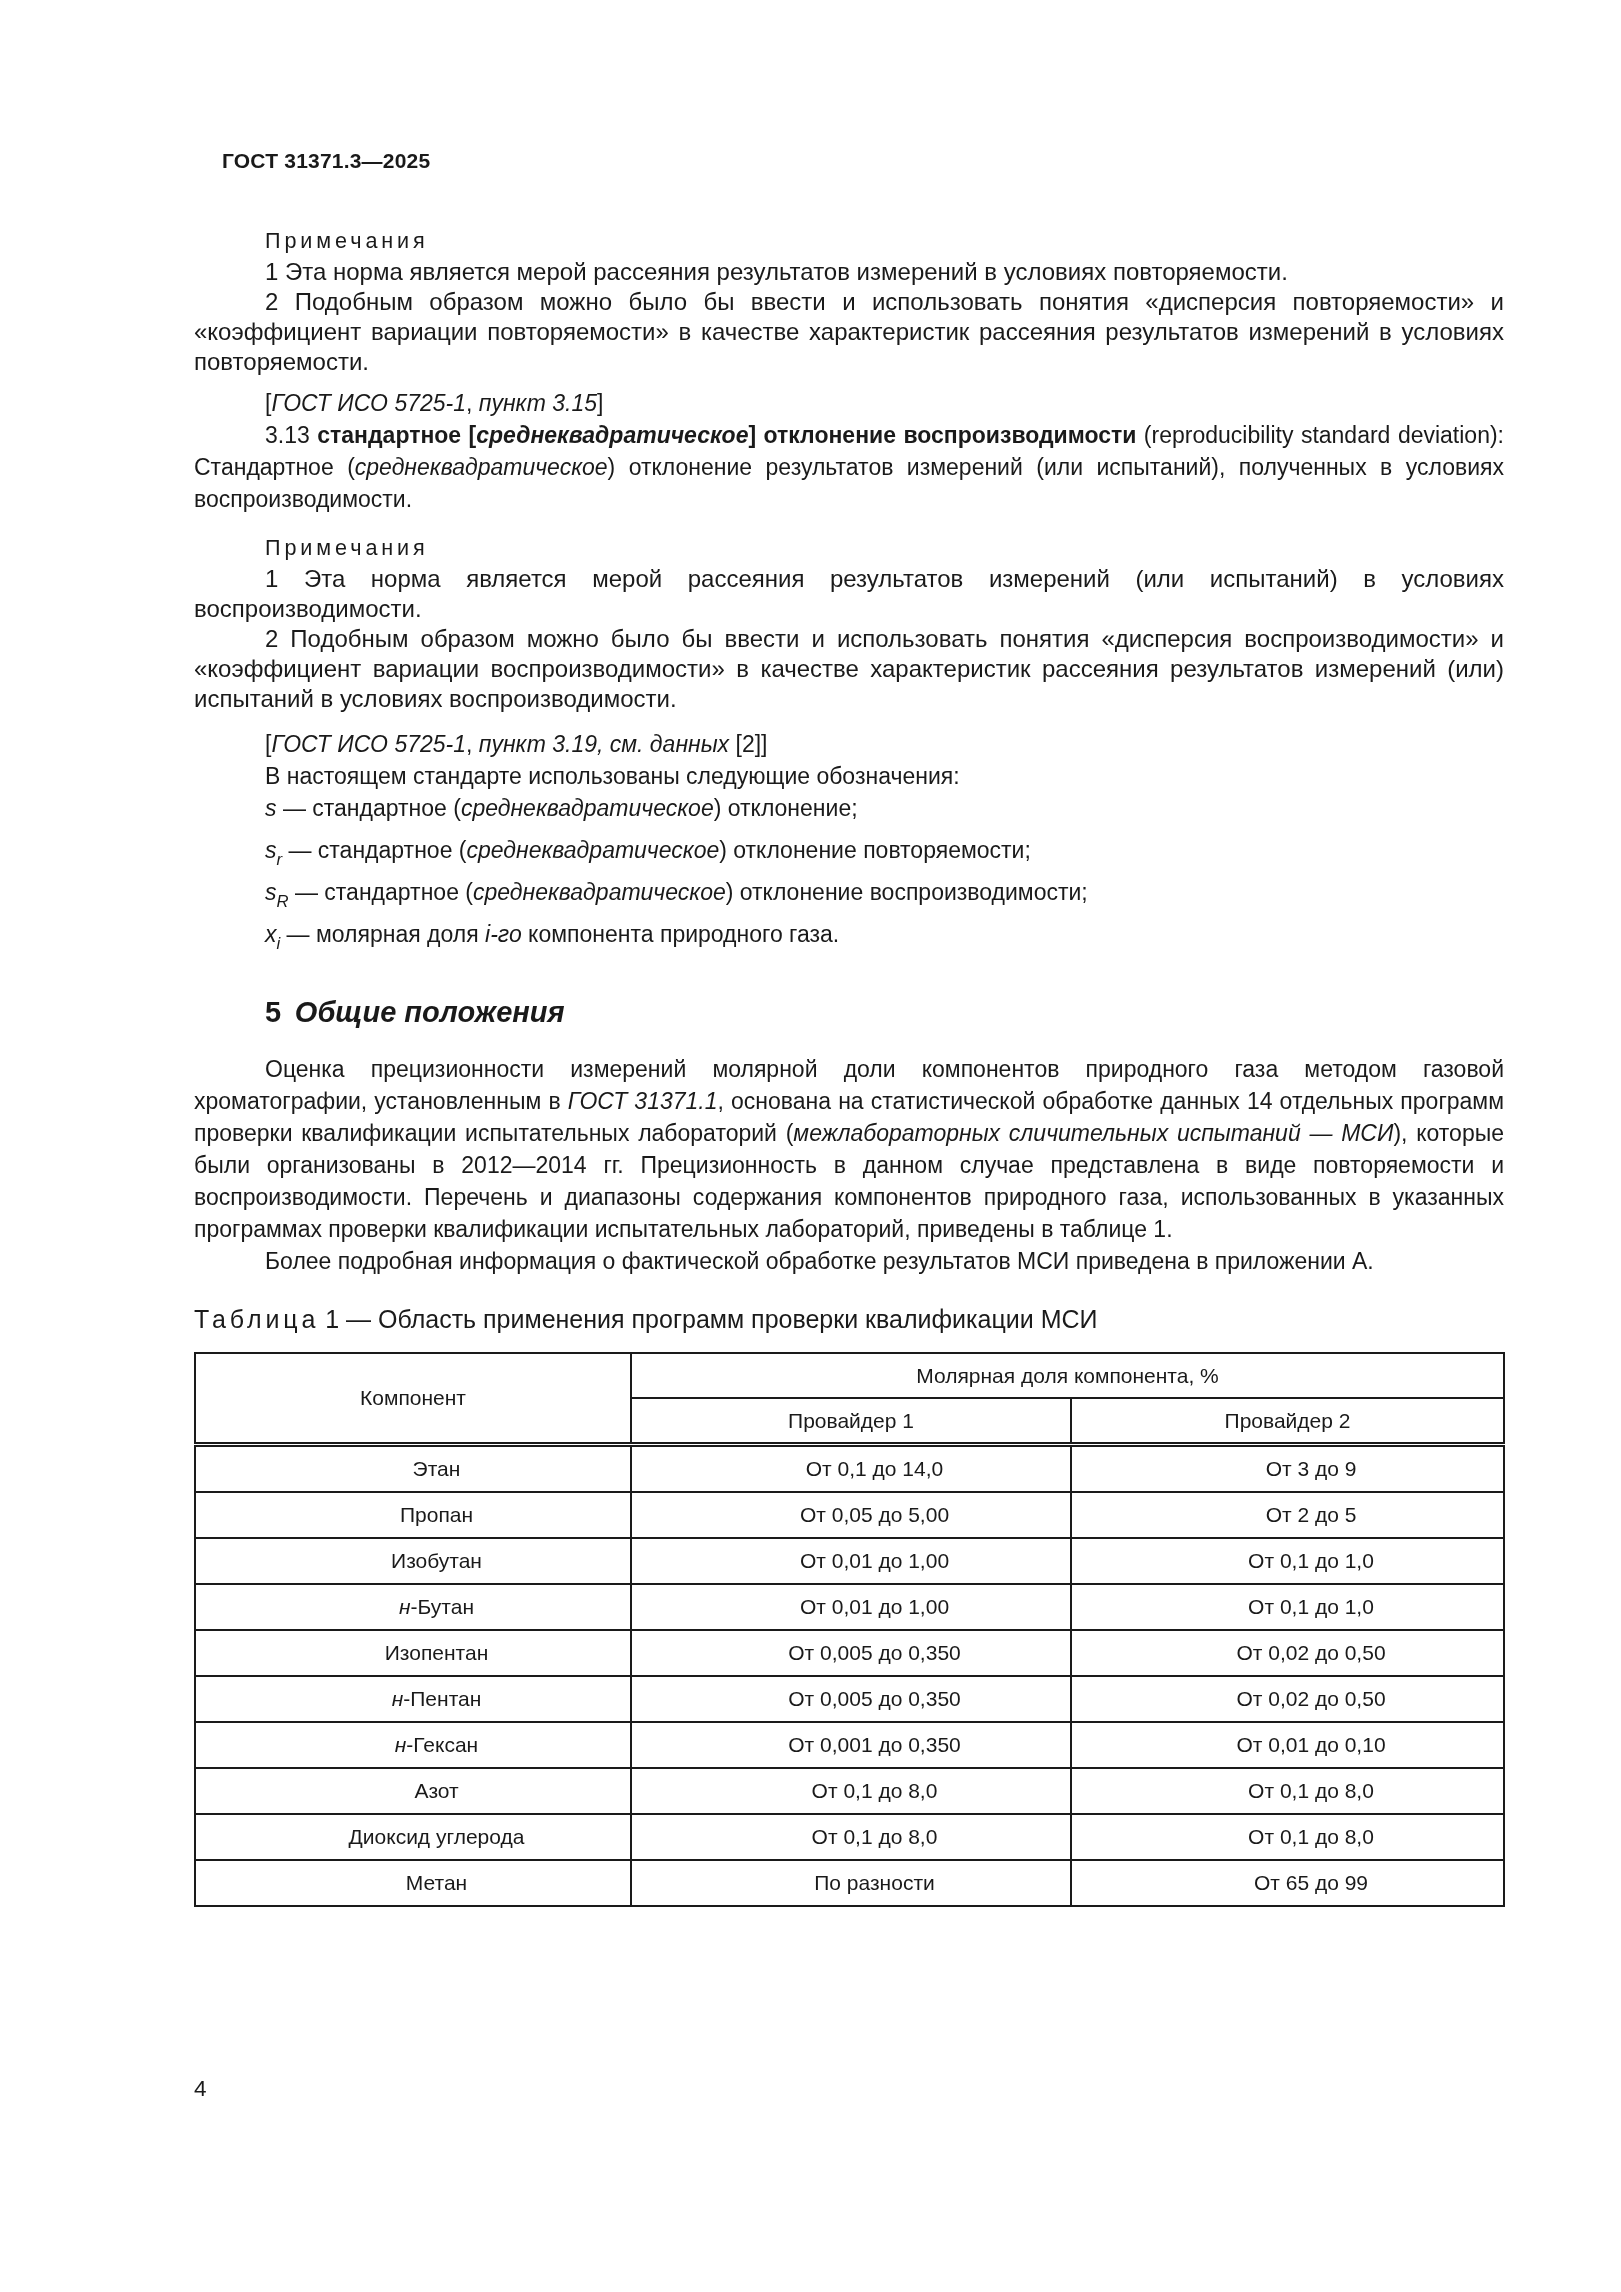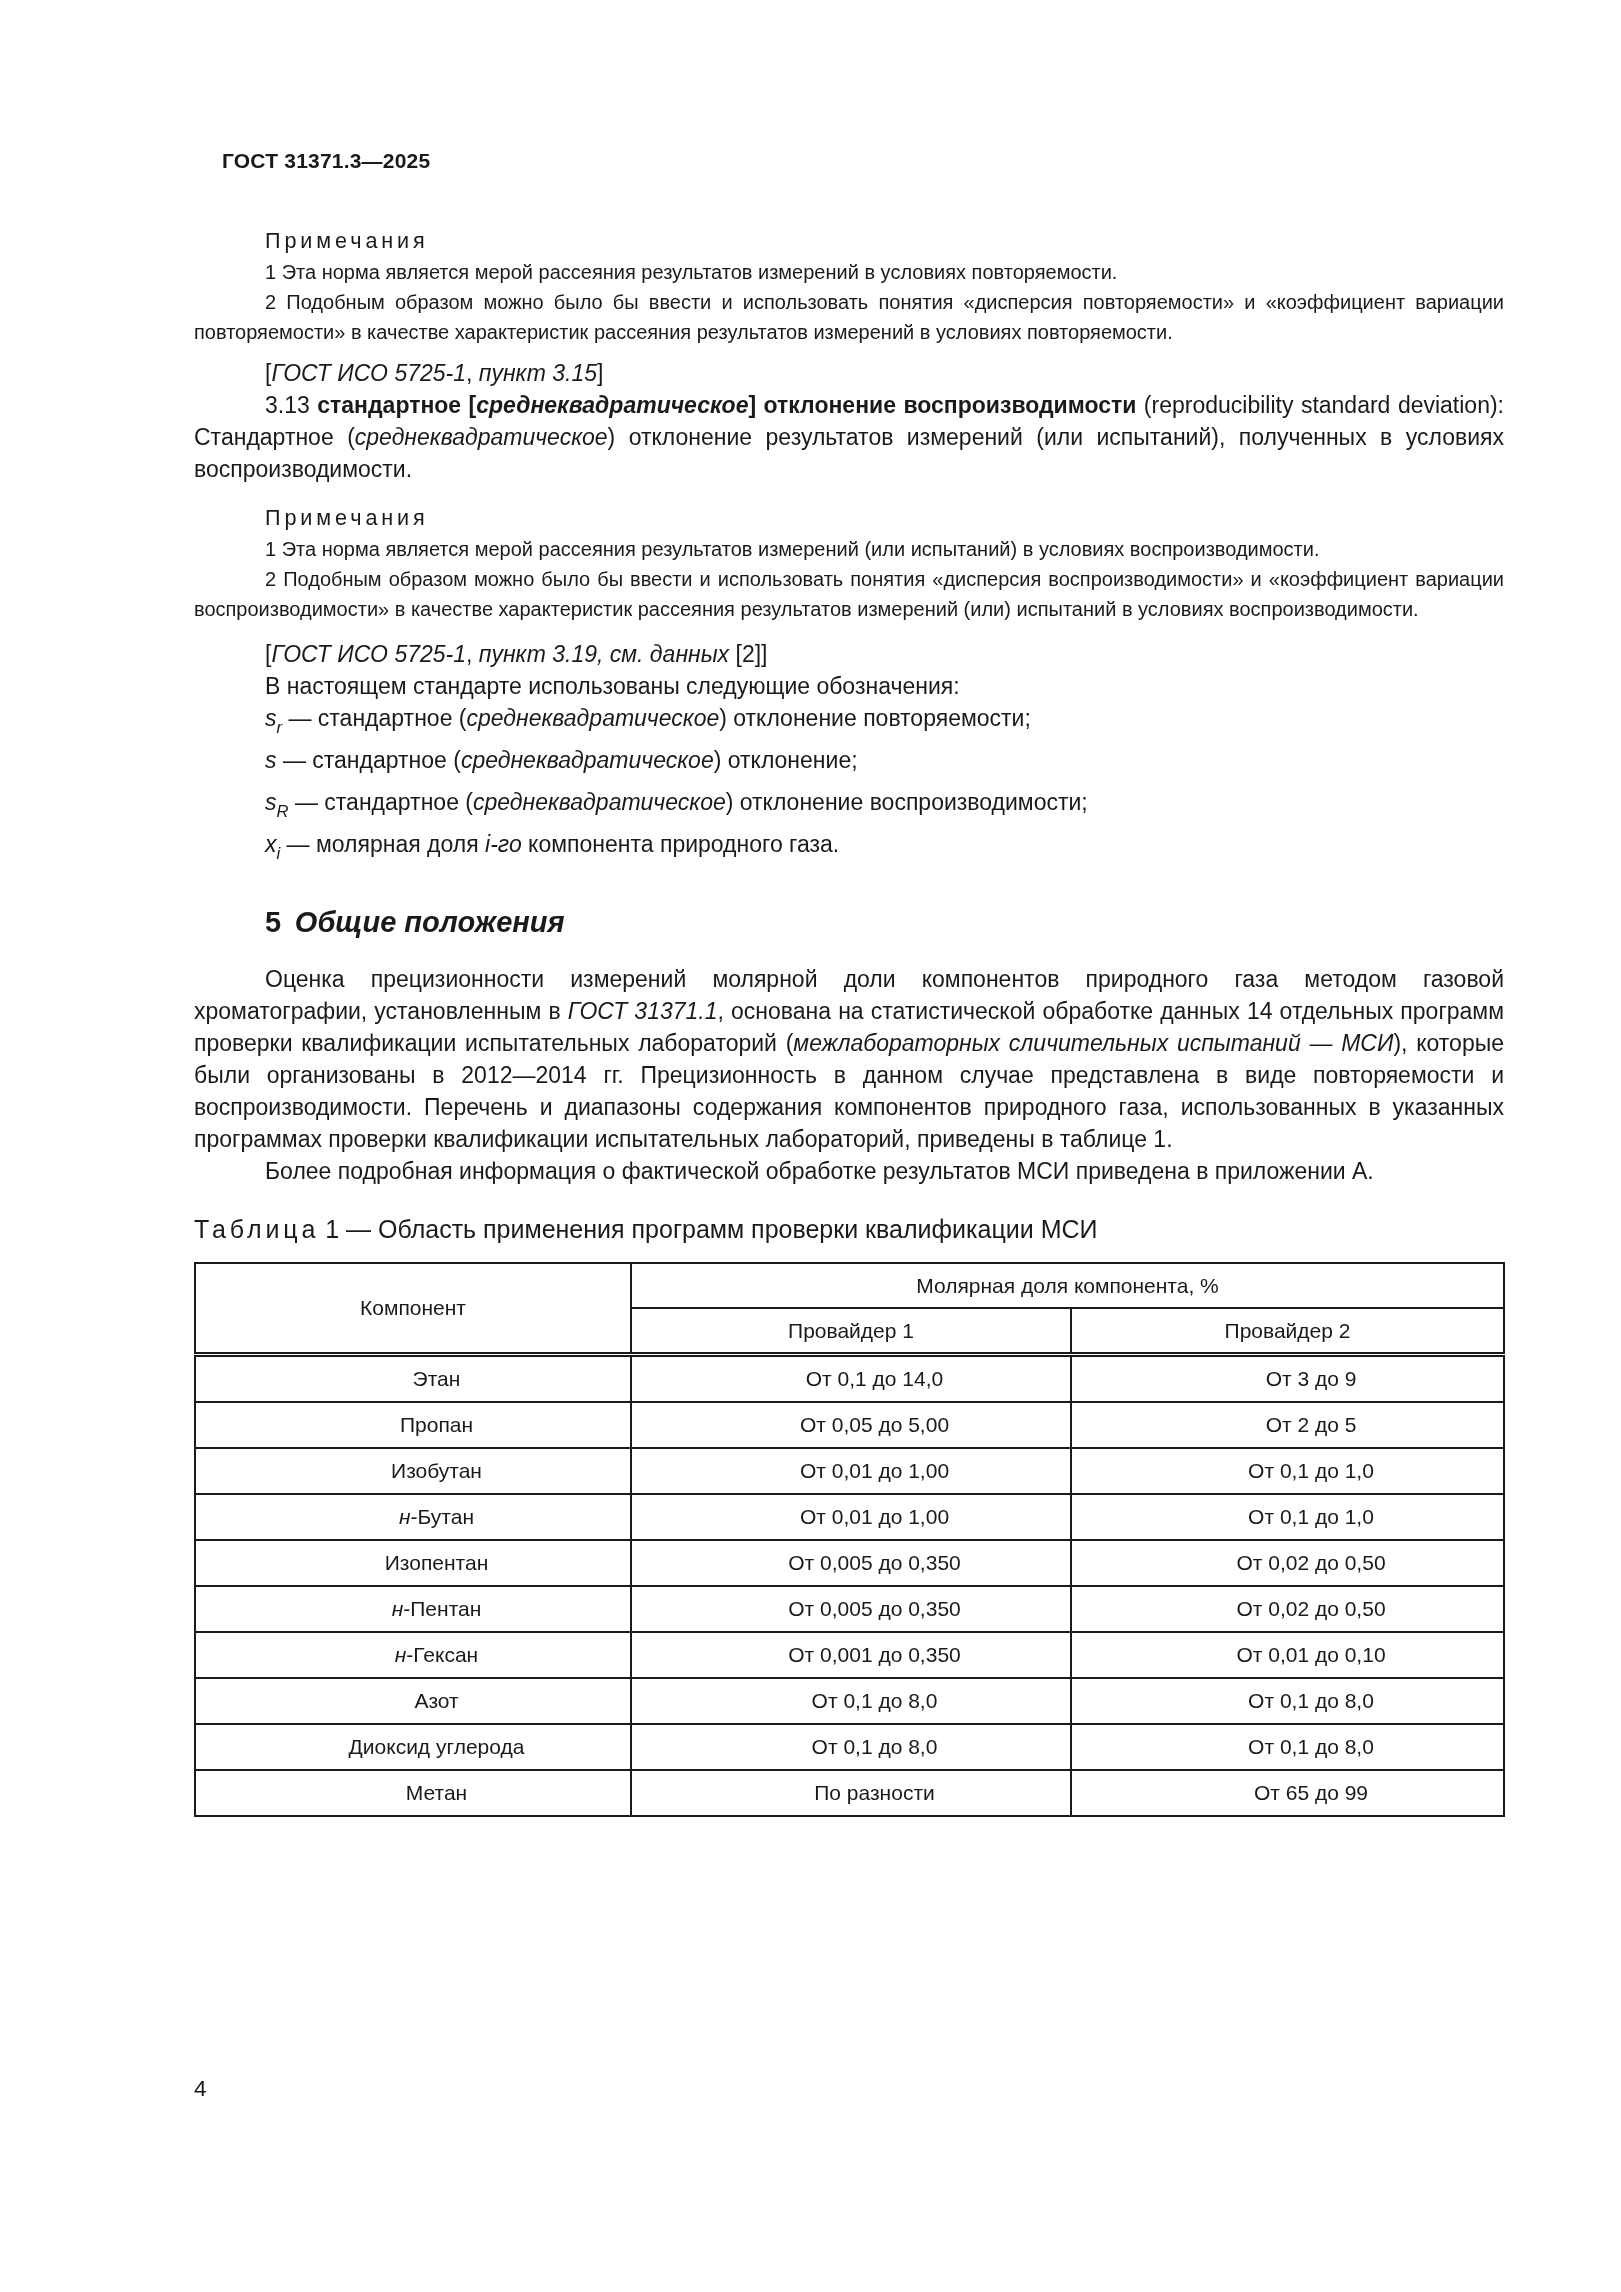--- a/index.html
+++ b/index.html
@@ -12,21 +12,21 @@
     position: absolute; left: 194px; top: 149px;
     font-size: 21px; font-weight: bold; letter-spacing: 0.2px; margin-left: 28px;
   }
   .content {
     position: absolute; left: 194px; top: 225px; width: 1310px;
     font-size: 23px; line-height: 32px;
   }
   .block { text-align: justify; }
   .indent { text-indent: 71px; }
   .notes-title { letter-spacing: 3.9px; text-indent: 71px; font-size: 21.6px; }
-  .note { font-size: 20px; line-height: 30px; text-align: justify; text-indent: 71px; }
+  .note { font-size: 24px; line-height: 30px; text-align: justify; text-indent: 71px; }
   .ref { text-indent: 71px; margin-top: 9.8px; }
   .term-para { text-align: justify; text-indent: 71px; }
   .gap-m { height: 17.6px; }
   .heading {
     margin-left: 71px; font-size: 29px; font-weight: bold; line-height: 39px;
     margin-top: 33px; margin-bottom: 21.6px;
   }
   .heading .num { margin-right: 13.7px; }
   .heading.ital .ttl { font-style: italic; }
   .sym-intro, .sym-line { margin-left: 71px; line-height: 32px; }
@@ -76,22 +76,22 @@
   <div>
     <div class="notes-title">Примечания</div>
     <div class="note">1 Эта норма является мерой рассеяния результатов измерений (или испытаний) в условиях воспроизводимости.</div>
     <div class="note">2 Подобным образом можно было бы ввести и использовать понятия «дисперсия воспроизводимости» и «коэффициент вариации воспроизводимости» в качестве характеристик рассеяния результатов измерений (или) испытаний в условиях воспроизводимости.</div>
   </div>
 
   <div class="ref" style="margin-top:13.7px"><span>[</span><i>ГОСТ ИСО 5725-1</i><span>, </span><i>пункт 3.19, см. данных</i><span> [2]</span><span>]</span></div>
 
 
   <div class="sym-intro">В настоящем стандарте использованы следующие обозначения:</div>
+  <div class="sym-line"><i>s</i><span class="sub"></span><span> — стандартное (</span><i>среднеквадратическое</i><span>) отклонение;</span></div>
   <div class="sym-line"><i>s</i><span class="sub">r</span><span> — стандартное (</span><i>среднеквадратическое</i><span>) отклонение повторяемости;</span></div>
-  <div class="sym-line"><i>s</i><span class="sub"></span><span> — стандартное (</span><i>среднеквадратическое</i><span>) отклонение;</span></div>
   <div class="sym-line"><i>s</i><span class="sub">R</span><span> — стандартное (</span><i>среднеквадратическое</i><span>) отклонение воспроизводимости;</span></div>
   <div class="sym-line"><i>x</i><span class="sub">i</span><span> — молярная доля </span><i>i-го</i><span> компонента природного газа.</span></div>
 
   <div class="heading ital"><span class="num">5</span><span class="ttl">Общие положения</span></div>
 
   <div class="block indent"><span>Оценка прецизионности измерений молярной доли компонентов природного газа методом газовой хроматографии, установленным в </span><i>ГОСТ 31371.1</i><span>, основана на статистической обработке данных 14 отдельных программ проверки квалификации испытательных лабораторий (</span><i>межлабораторных сличительных испытаний — МСИ</i><span>), которые были организованы в 2012—2014 гг. Прецизионность в данном случае представлена в виде повторяемости и воспроизводимости. Перечень и диапазоны содержания компонентов природного газа, использованных в указанных программах проверки квалификации испытательных лабораторий, приведены в таблице 1.</span></div>
   <div class="block indent">Более подробная информация о фактической обработке результатов МСИ приведена в приложении А.</div>
 
   <div class="table-caption"><span class="tword">Таблица</span><span>1 — Область применения программ проверки квалификации МСИ</span></div>
 

